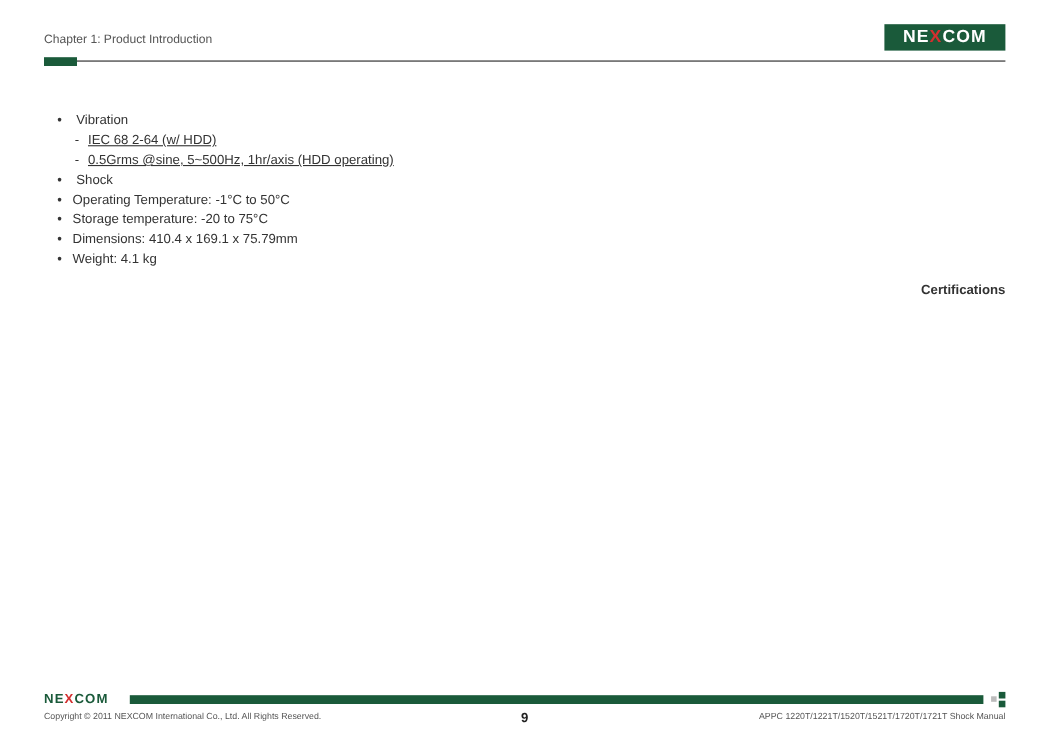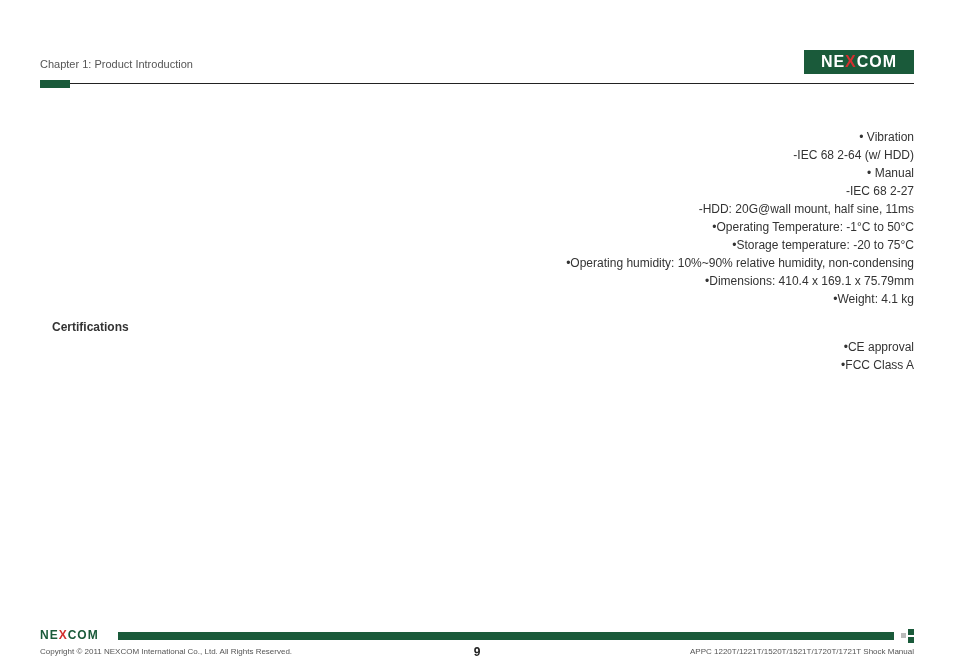--- a/index.html
+++ b/index.html
@@ -14,21 +14,20 @@
   .page {
     padding: 22px 40px 0 40px;
     height: 100%;
     position: relative;
   }
   .header-row {
     display: flex;
     justify-content: space-between;
     align-items: flex-end;
     margin-bottom: 6px;
-    margin-top: 28px;
   }
   .chapter-title {
     font-size: 11px;
     color: #555;
     padding-bottom: 4px;
   }
   .logo-top{
     width: 110px;
     height: 24px;
     background: #1a5a3a;
@@ -67,42 +66,43 @@
   }
   .content {
     padding: 40px 0 0 10px;
     font-size: 12px;
     line-height: 1.5;
     color: #333;
   }
   .content ul{
     list-style: none;
     padding-left: 4px;
-    text-align: right;
   }
   .content ul > li::before{
     content: "•";
     display:inline-block;
     width: 14px;
     margin-left: -2px;
   }
   .content ul ul{
     padding-left: 16px;
+    text-decoration: underline;
   }
   .content ul ul > li::before{
     content: "-";
     display:inline-block;
     width: 12px;
   }
   .section-heading{
     font-weight: bold;
     font-size: 12px;
     margin-top: 10px;
     margin-bottom: 2px;
     padding-left: 2px;
+    text-align: right;
   }
   .footer{
     position:absolute;
     left:40px;
     right:40px;
     bottom:16px;
   }
   .footer-bar{
     height: 14px;
     position: relative;
@@ -181,41 +181,33 @@
     <div class="hr-line"></div>
     <div class="hr-block"></div>
   </div>
 
   <div class="content">
     <ul>
       <li>
         <span>Vibration</span>
         <ul>
           <li>IEC 68 2-64 (w/ HDD)</li>
+          <li>0.5Grms @sine, 5~500Hz, 1hr/axis (HDD operating)</li>
         </ul>
       </li>
       <li>
-        <span>Manual</span>
-        <ul>
-          <li>IEC 68 2-27</li>
-          <li>HDD: 20G@wall mount, half sine, 11ms</li>
-        </ul>
+        <span>Shock</span>
       </li>
       <li>Operating Temperature: -1°C to 50°C</li>
       <li>Storage temperature: -20 to 75°C</li>
-      <li>Operating humidity: 10%~90% relative humidity, non-condensing</li>
       <li>Dimensions: 410.4 x 169.1 x 75.79mm</li>
       <li>Weight: 4.1 kg</li>
     </ul>
 
     <div class="section-heading">Certifications</div>
-    <ul>
-      <li>CE approval</li>
-      <li>FCC Class A</li>
-    </ul>
   </div>
 
   <div class="footer">
     <div class="footer-bar">
       <div class="footer-logo">
         <span class="footer-logo-text">
           <span>NE</span><span class="x">X</span><span>COM</span>
         </span>
       </div>
       <div class="footer-bar-green"></div>

